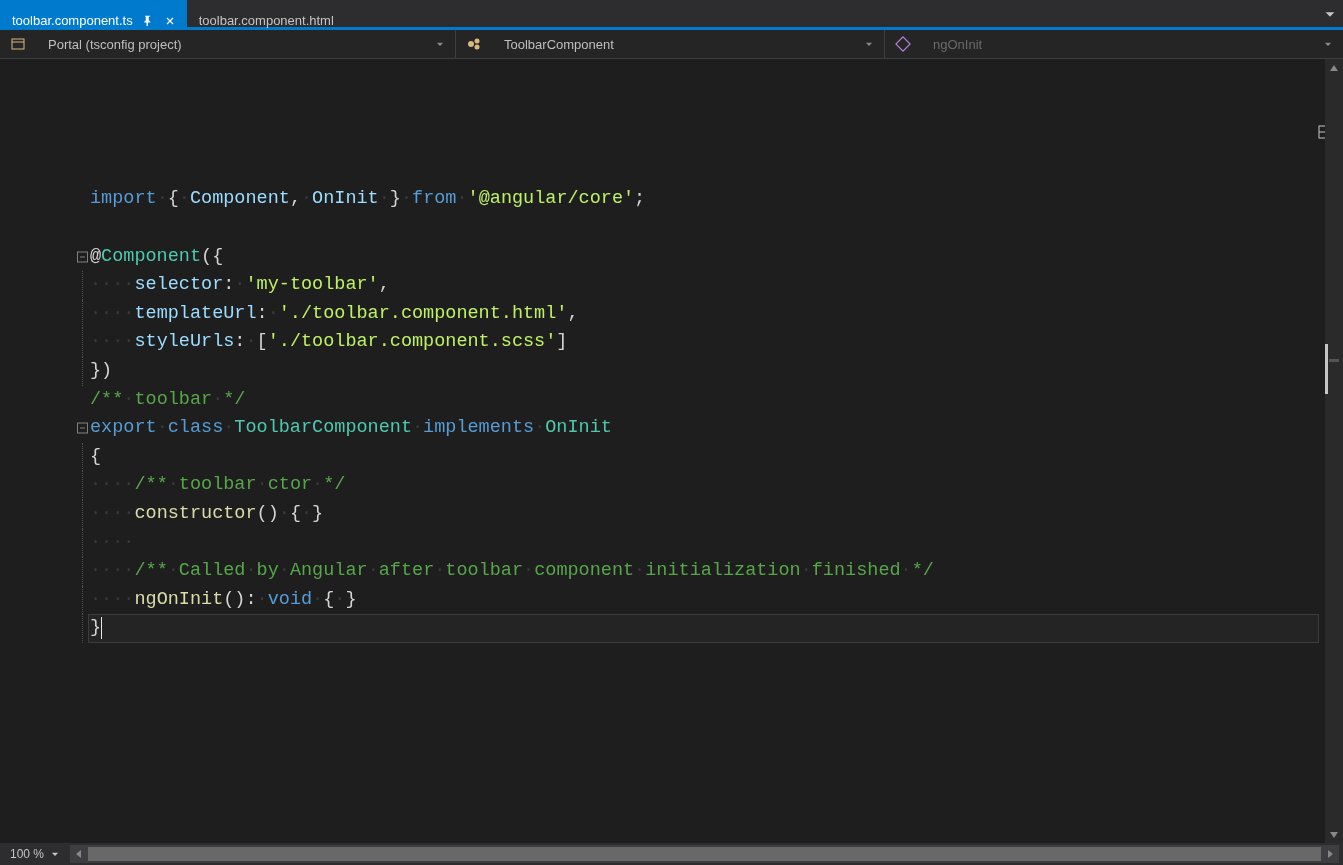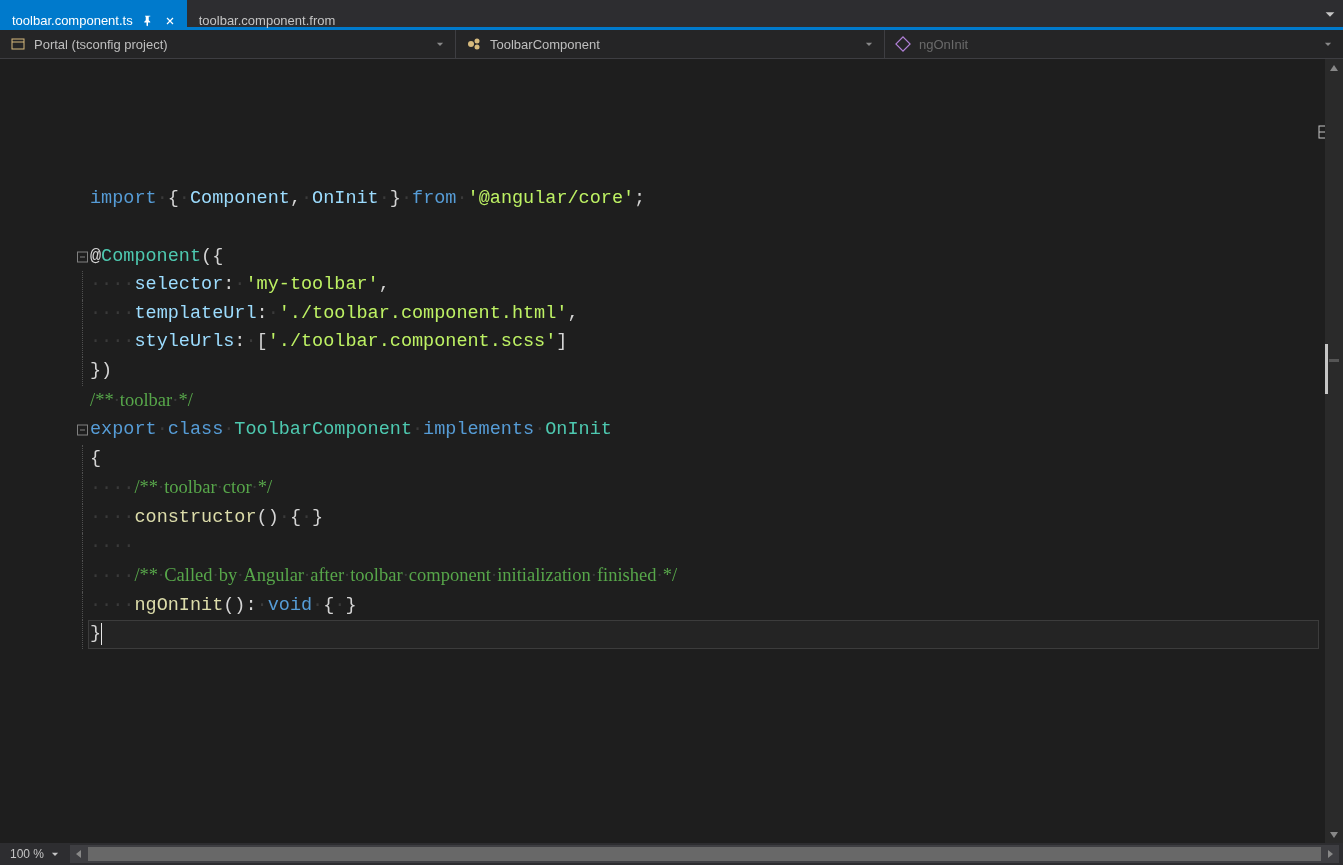--- a/index.html
+++ b/index.html
@@ -64,21 +64,21 @@
     display: flex;
     align-items: stretch;
     font-family: 'Segoe UI', Tahoma, sans-serif;
     font-size: 13px;
     border-bottom: 1px solid #3e3e42;
   }
   .context-seg {
     display: flex;
     align-items: center;
     padding: 0 10px;
-    gap: 8px;
+    gap: 22px;
     color: #bfbfbf;
     border-right: 1px solid #3e3e42;
     position: relative;
     cursor: pointer;
   }
   .context-seg.last { flex: 1; border-right: none; }
   .context-seg .seg-icon { width: 16px; height: 16px; display:flex; align-items:center; justify-content:center; }
   .context-seg .chevron {
     margin-left: auto;
     width: 10px; height: 10px;
@@ -129,21 +129,21 @@
     position:absolute;
     left:82px;
     top:0;bottom:0;
     border-left:1px dotted #505050;
   }
   .dots { color:#3a3a3a; }
   .tok-kw { color:#569cd6; }
   .tok-id { color:#9cdcfe; }
   .tok-type { color:#4ec9b0; }
   .tok-str { color:#bef264; }
-  .tok-com { color:#57a64a;font-family:Liberation Serif, serif; }
+  .tok-com { color:#57a64a; }
   .tok-fn { color:#dcdcaa; }
   .tok-plain { color:#d4d4d4; }
   .tok-dec { color:#4ec9b0; }
 
   
   .line-highlight {
     position:absolute;
     left:88px;
     right:24px;
     height:28.6px;
@@ -254,21 +254,21 @@
           <path fill="currentColor" d="M9 2v5l2 2v1H8v4l-1 1-1-1v-4H3V9l2-2V2H4V1h7v1H9z"></path>
         </svg>
     </span>
     <span class="close-icon">
       <svg viewBox="0 0 16 16">
           <path stroke="currentColor" stroke-width="1.6" d="M4 4l8 8M12 4l-8 8"></path>
         </svg>
     </span>
   </div>
   <div class="tab">
-    <span>toolbar.component.from</span>
+    <span>toolbar.component.html</span>
   </div>
   <span class="dropdown-icon">
     <svg viewBox="0 0 16 16">
         <path fill="currentColor" d="M3 6l5 5 5-5z"></path>
       </svg>
   </span>
 </div>
 
 <div class="context-bar">
   <div class="context-seg">

